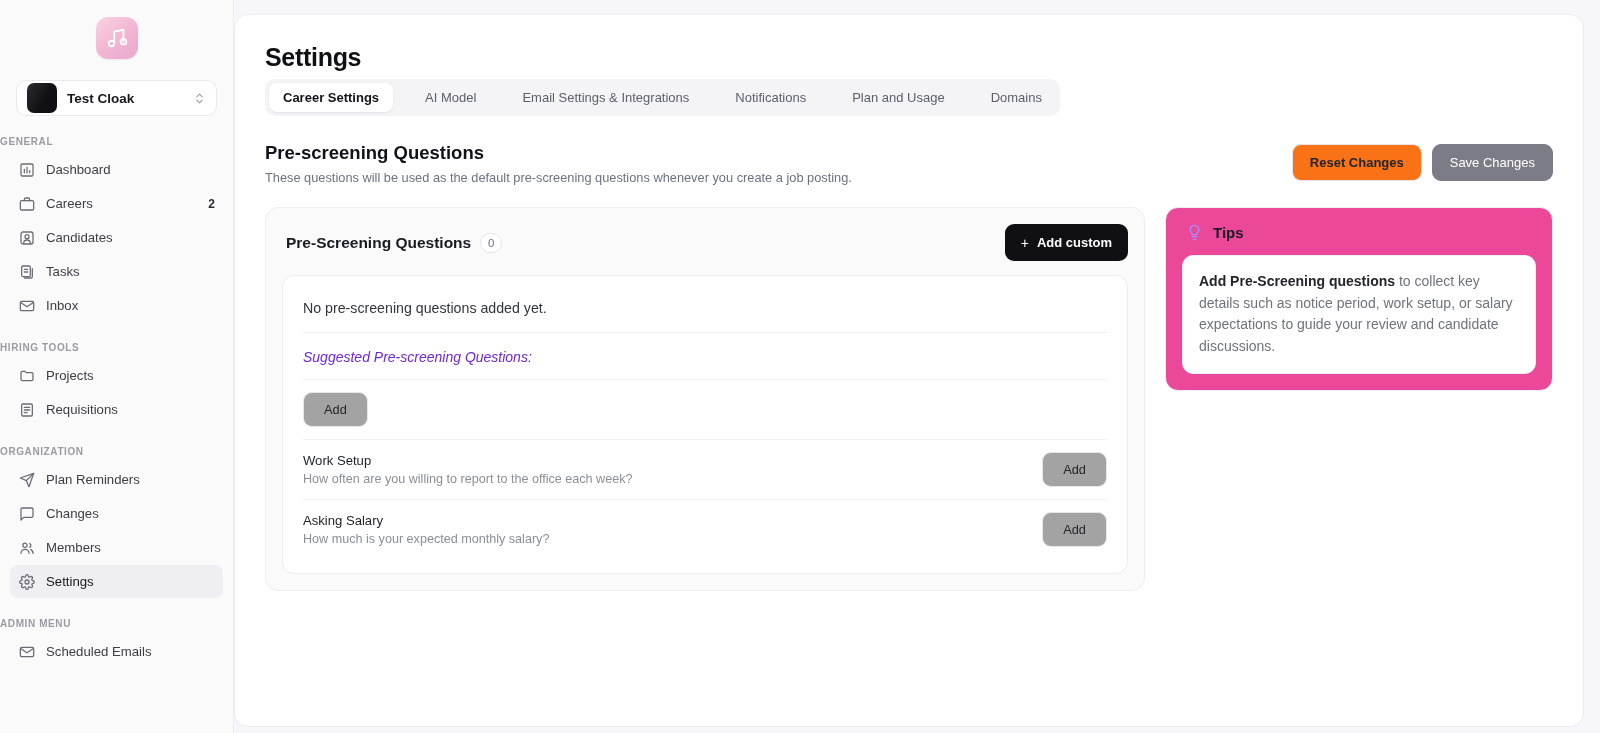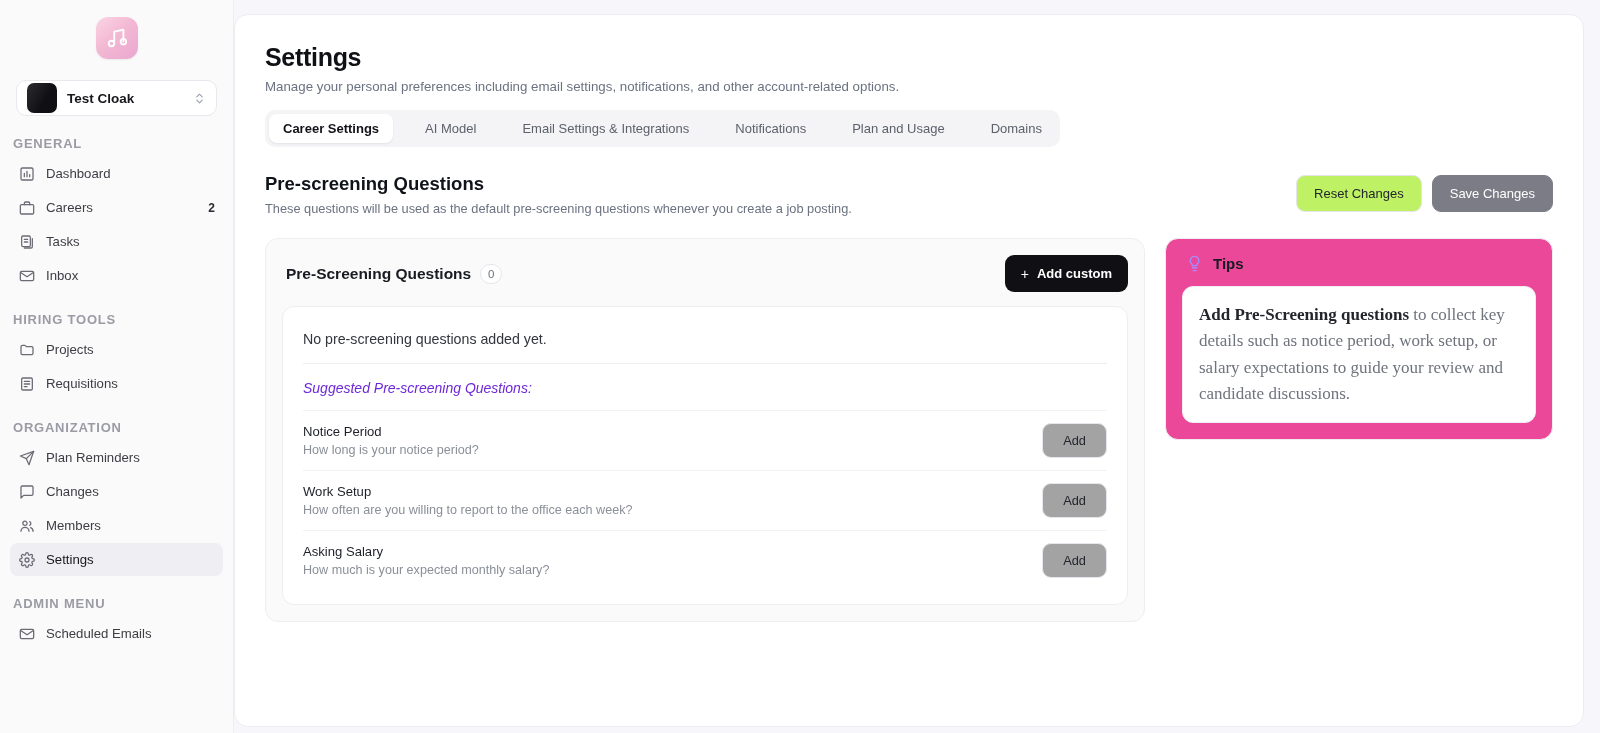--- a/index.html
+++ b/index.html
@@ -49,25 +49,25 @@
   .ws-avatar {
     width: 30px; height: 30px; border-radius: 7px;
     background: #1b1b1f;
     flex-shrink: 0;
     background-image: linear-gradient(120deg,#2a2a30 0%,#101014 60%);
   }
   .ws-name { font-size: 13.5px; font-weight: 700; color:#17171b; flex: 1; }
   .ws-chev { color:#9ca3af; font-size: 11px; line-height: 1; display:flex; flex-direction:column; }
 
   .section-label {
-    font-size: 13px;
+    font-size: 10px;
     letter-spacing: .06em;
     color: #9b9ba5;
     font-weight: 600;
-    padding: 0 0 0 13px;
+    padding: 0 0 0 0;
     margin: 20px 0 6px 0;
     text-transform: uppercase;
   }
   .nav-item {
     display: flex; align-items: center;
     gap: 11px;
     height: 33px;
     margin: 1px 10px;
     padding: 0 8px;
     border-radius: 8px;
@@ -135,23 +135,23 @@
   h2.sec-title { font-size: 18.5px; margin: 0 0 6px 0; font-weight: 700; color:#10131a; }
   .sec-sub { font-size: 12.8px; color:#6b7280; }
 
   .head-actions { display: flex; gap: 10px; align-items: center; margin-top: 2px;}
   .btn {
     font-size: 13px;
     border-radius: 9px;
     padding: 10px 17px;
     cursor: pointer;
     border: 1px solid #e4e4ea;
-    background: #bef264;
+    background: #f97316;
     color: #22252b;
-    font-weight: 400;
+    font-weight: 700;
   }
   .btn-save {
     background: #7c7c86;
     color: #fff;
     border-color: #7c7c86;
     font-weight: 400;
   }
 
   .content-row { display: flex; gap: 20px; margin-top: 22px; }
 
@@ -228,24 +228,23 @@
     padding: 16px;
     align-self: flex-start;
   }
   .tips-head { display: flex; align-items: center; gap: 10px; margin-bottom: 14px; padding-left: 4px;}
   .tips-title { font-size: 15px; font-weight: 600; color:#181b21; }
   .tips-body {
     background: #fff;
     border: 1px solid #eeeef2;
     border-radius: 11px;
     padding: 15px 16px;
-    font-size: 17px;
+    font-size: 14px;
     line-height: 1.55;
     color: #6f737c;
-    font-family: Liberation Serif, serif;
   }
   .tips-body b { color:#22252b; font-weight: 700; }
   .bulb { color:#a78bfa; display:flex; }
 </style>
 </head>
 <body>
 
 <div class="app">
 
   <aside class="sidebar">
@@ -286,20 +285,30 @@
             <rect x="2" y="7" width="20" height="14" rx="2"></rect>
             <path d="M16 7V5a2 2 0 0 0-2-2h-4a2 2 0 0 0-2 2v2"></path>
           </svg>
       </span>
       <span class="nav-label">Careers</span>
       <span class="nav-badge">2</span>
     </div>
     <div class="nav-item">
       <span class="nav-icon">
         <svg width="16" height="16" viewBox="0 0 24 24" fill="none" stroke="currentColor" stroke-width="1.9" stroke-linecap="round" stroke-linejoin="round">
+            <rect x="3" y="3" width="18" height="18" rx="3"></rect>
+            <circle cx="12" cy="10" r="3"></circle>
+            <path d="M7 20a5 5 0 0 1 10 0"></path>
+          </svg>
+      </span>
+      <span class="nav-label">Candidates</span>
+    </div>
+    <div class="nav-item">
+      <span class="nav-icon">
+        <svg width="16" height="16" viewBox="0 0 24 24" fill="none" stroke="currentColor" stroke-width="1.9" stroke-linecap="round" stroke-linejoin="round">
             <rect x="4" y="3" width="13" height="16" rx="2"></rect>
             <path d="M8 8h5M8 12h5"></path>
             <path d="M20 7v12a2 2 0 0 1-2 2H8"></path>
           </svg>
       </span>
       <span class="nav-label">Tasks</span>
     </div>
     <div class="nav-item">
       <span class="nav-icon">
         <svg width="16" height="16" viewBox="0 0 24 24" fill="none" stroke="currentColor" stroke-width="1.9" stroke-linecap="round" stroke-linejoin="round">
@@ -377,21 +386,20 @@
           </svg>
       </span>
       <span class="nav-label">Scheduled Emails</span>
     </div>
   </aside>
 
   <main class="main">
     <div class="card-page">
 
       <h1 class="page-title">Settings</h1>
-      <div class="page-sub">Manage your personal preferences including email settings, notifications, and other account-related options.</div>
 
       <div class="tabs">
         <div class="tab active">Career Settings</div>
         <div class="tab">AI Model</div>
         <div class="tab">Email Settings &amp; Integrations</div>
         <div class="tab">Notifications</div>
         <div class="tab">Plan and Usage</div>
         <div class="tab">Domains</div>
       </div>
 
@@ -419,24 +427,20 @@
               <span>Add custom</span>
             </button>
           </div>
 
           <div class="inner-card">
             <div class="empty-text">No pre-screening questions added yet.</div>
             <div class="divider"></div>
             <div class="suggest-label">Suggested Pre-screening Questions:</div>
 
             <div class="sug-row">
-              <div>
-                <div class="sug-name">Notice Period</div>
-                <div class="sug-q">How long is your notice period?</div>
-              </div>
               <button class="btn-add">Add</button>
             </div>
 
             <div class="sug-row">
               <div>
                 <div class="sug-name">Work Setup</div>
                 <div class="sug-q">How often are you willing to report to the office each week?</div>
               </div>
               <button class="btn-add">Add</button>
             </div>

